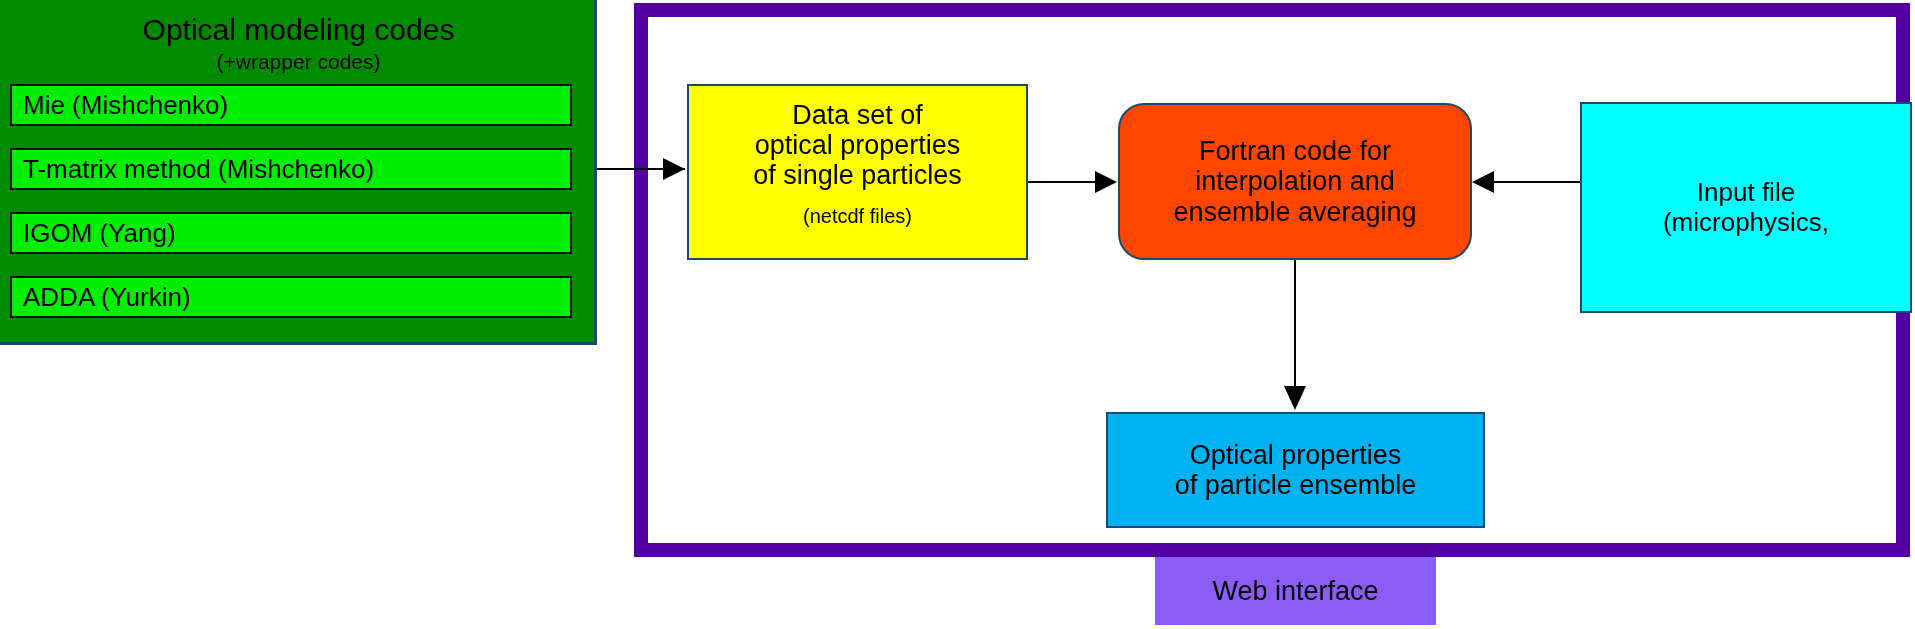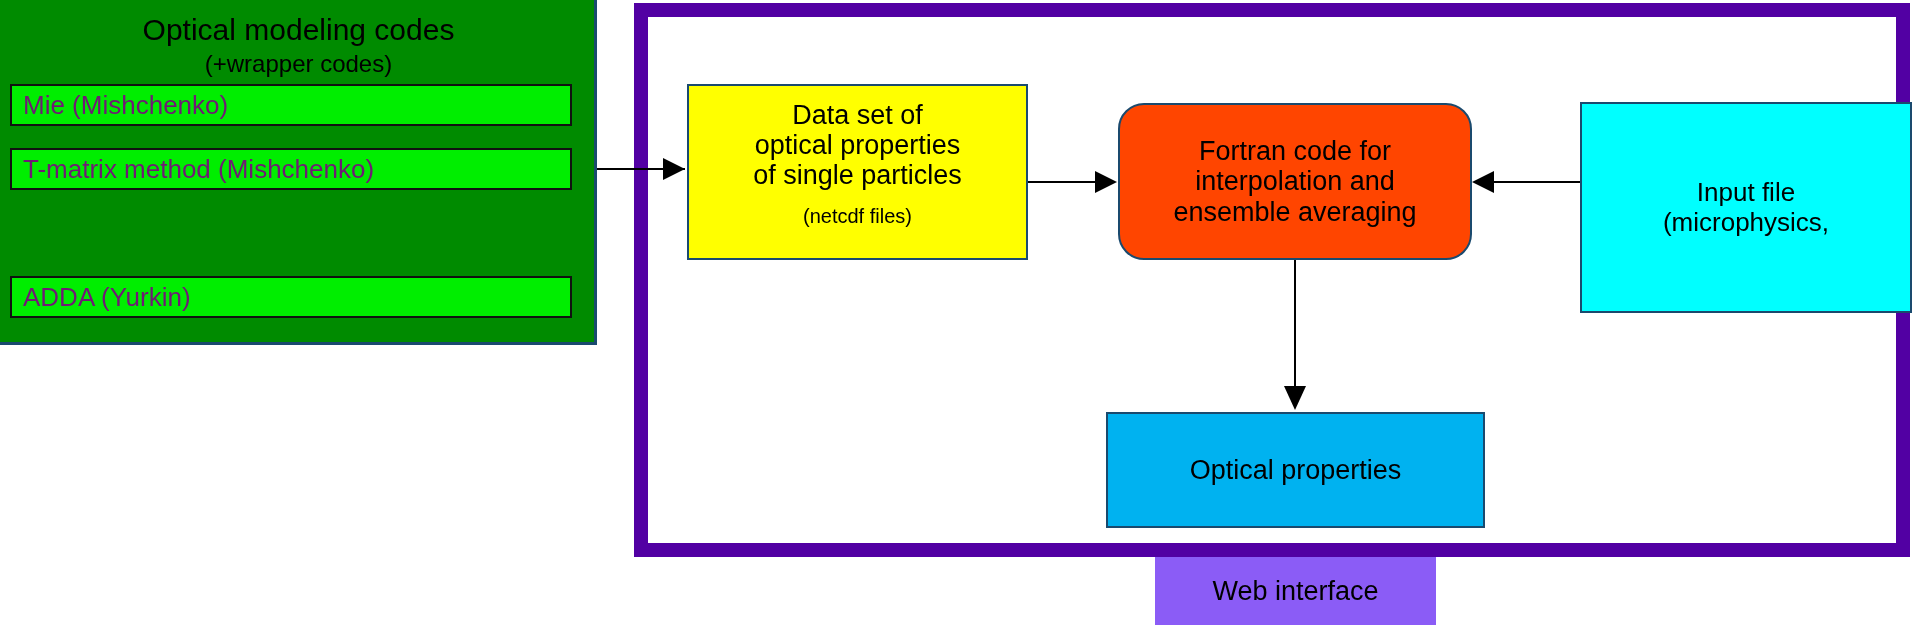--- a/index.html
+++ b/index.html
@@ -40,38 +40,38 @@
     color: #000000;
     line-height: 1.05;
     white-space: nowrap;
   }
   .green-subtitle {
     position: absolute;
     left: 0;
     top: 51px;
     width: 597px;
     text-align: center;
-    font-size: 24px;
+    font-size: 21px;
     color: #000000;
     line-height: 1.05;
     white-space: nowrap;
   }
   .green-item {
     position: absolute;
     left: 10px;
     width: 562px;
     height: 42px;
     background: #00ee00;
     border: 2px solid #111111;
     box-sizing: border-box;
     display: flex;
     align-items: center;
     padding-left: 11px;
     font-size: 26px;
-    color: #701a75;
+    color: #000000;
     white-space: nowrap;
   }
 
   
   .purple-frame {
     position: absolute;
     left: 634px;
     top: 3px;
     width: 1276px;
     height: 554px;
@@ -187,20 +187,21 @@
 <body>
 
 <div id="canvas">
 
   <div class="green-panel">
     <div class="green-title">Optical modeling codes</div>
     <div class="green-subtitle">(+wrapper codes)</div>
 
     <div class="green-item" style="top:84px;">Mie (Mishchenko)</div>
     <div class="green-item" style="top:148px;">T-matrix method (Mishchenko)</div>
+    <div class="green-item" style="top:212px;">IGOM (Yang)</div>
     <div class="green-item" style="top:276px;">ADDA (Yurkin)</div>
   </div>
 
   <div class="purple-frame"></div>
 
   <div class="hline" style="left:597px; top:168px; width:88px;"></div>
   <div class="arrow-right" style="left:663px; top:158px;"></div>
 
   <div class="box box-dataset">
     <span class="line">Data set of</span>
@@ -224,17 +225,18 @@
   <div class="box box-input">
     <span class="line">Input file</span>
     <span class="line">(microphysics,</span>
   </div>
 
   <div class="vline" style="left:1294px; top:260px; height:128px;"></div>
   <div class="arrow-down" style="left:1284px; top:386px;"></div>
 
   <div class="box box-output">
     <span class="line">Optical properties</span>
+    <span class="line">of particle ensemble</span>
   </div>
 
   <div class="web-label">Web interface</div>
 
 </div>
 
 </body></html>

